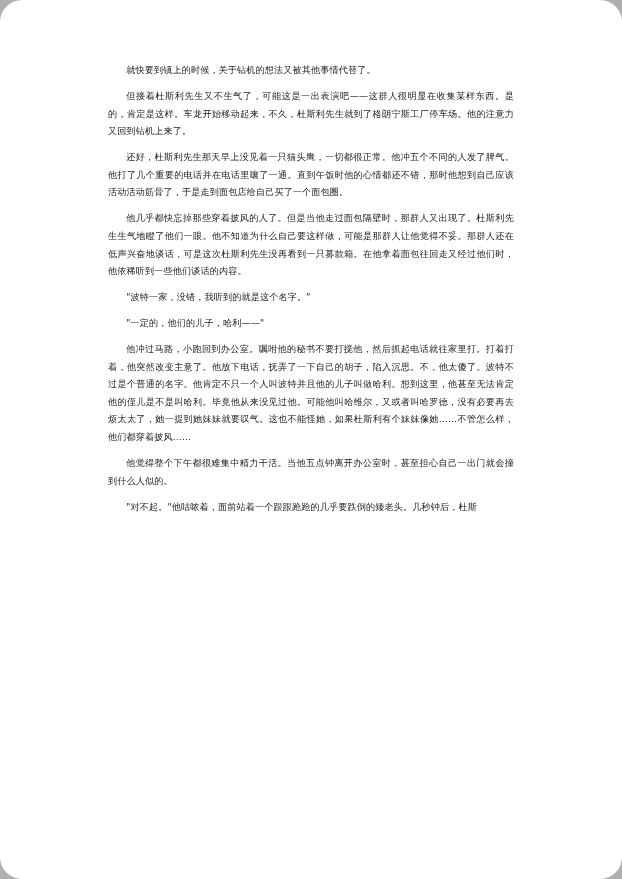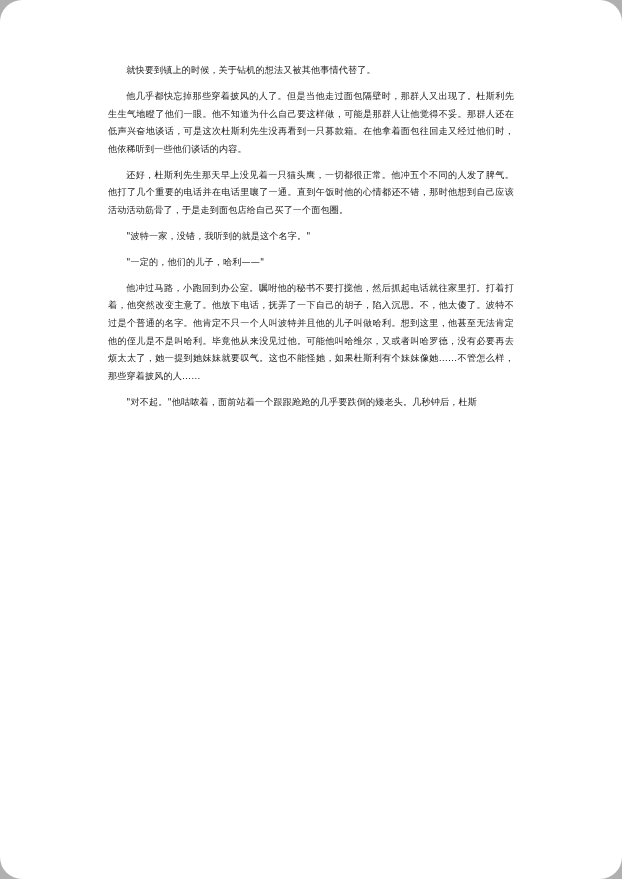--- a/index.html
+++ b/index.html
@@ -39,20 +39,22 @@
   .para.quote {
     text-indent: 2em;
   }
 </style>
 </head>
 <body>
 
 <div class="page">
   <div class="page-body">
     <p class="para">就快要到镇上的时候，关于钻机的想法又被其他事情代替了。</p>
+    <p class="para">但接着杜斯利先生又不生气了，可能这是一出表演吧——这群人很明显在收集某样东西。是的，肯定是这样。车龙开始移动起来，不久，杜斯利先生就到了格朗宁斯工厂停车场。他的注意力又回到钻机上来了。</p>
+    <p class="para">还好，杜斯利先生那天早上没见着一只猫头鹰，一切都很正常。他冲五个不同的人发了脾气。他打了几个重要的电话并在电话里嚷了一通。直到午饭时他的心情都还不错，那时他想到自己应该活动活动筋骨了，于是走到面包店给自己买了一个面包圈。</p>
     <p class="para">他几乎都快忘掉那些穿着披风的人了。但是当他走过面包隔壁时，那群人又出现了。杜斯利先生生气地瞪了他们一眼。他不知道为什么自己要这样做，可能是那群人让他觉得不妥。那群人还在低声兴奋地谈话，可是这次杜斯利先生没再看到一只募款箱。在他拿着面包往回走又经过他们时，他依稀听到一些他们谈话的内容。</p>
-    <p class="para">还好，杜斯利先生那天早上没见着一只猫头鹰，一切都很正常。他冲五个不同的人发了脾气。他打了几个重要的电话并在电话里嚷了一通。直到午饭时他的心情都还不错，那时他想到自己应该活动活动筋骨了，于是走到面包店给自己买了一个面包圈。</p>
     <p class="para quote">"波特一家，没错，我听到的就是这个名字。"</p>
     <p class="para quote">"一定的，他们的儿子，哈利——"</p>
-    <p class="para">他冲过马路，小跑回到办公室。嘱咐他的秘书不要打搅他，然后抓起电话就往家里打。打着打着，他突然改变主意了。他放下电话，抚弄了一下自己的胡子，陷入沉思。不，他太傻了。波特不过是个普通的名字。他肯定不只一个人叫波特并且他的儿子叫做哈利。想到这里，他甚至无法肯定他的侄儿是不是叫哈利。毕竟他从来没见过他。可能他叫哈维尔，又或者叫哈罗德，没有必要再去烦太太了，她一提到她妹妹就要叹气。这也不能怪她，如果杜斯利有个妹妹像她……不管怎么样，那些穿着披风的人……</p>
+    <p class="para">他冲过马路，小跑回到办公室。嘱咐他的秘书不要打搅他，然后抓起电话就往家里打。打着打着，他突然改变主意了。他放下电话，抚弄了一下自己的胡子，陷入沉思。不，他太傻了。波特不过是个普通的名字。他肯定不只一个人叫波特并且他的儿子叫做哈利。想到这里，他甚至无法肯定他的侄儿是不是叫哈利。毕竟他从来没见过他。可能他叫哈维尔，又或者叫哈罗德，没有必要再去烦太太了，她一提到她妹妹就要叹气。这也不能怪她，如果杜斯利有个妹妹像她……不管怎么样，他们都穿着披风……</p>
+    <p class="para">他觉得整个下午都很难集中精力干活。当他五点钟离开办公室时，甚至担心自己一出门就会撞到什么人似的。</p>
     <p class="para quote">"对不起。"他咕哝着，面前站着一个跟跟跄跄的几乎要跌倒的矮老头。几秒钟后，杜斯</p>
   </div>
 </div>
 
 </body></html>

